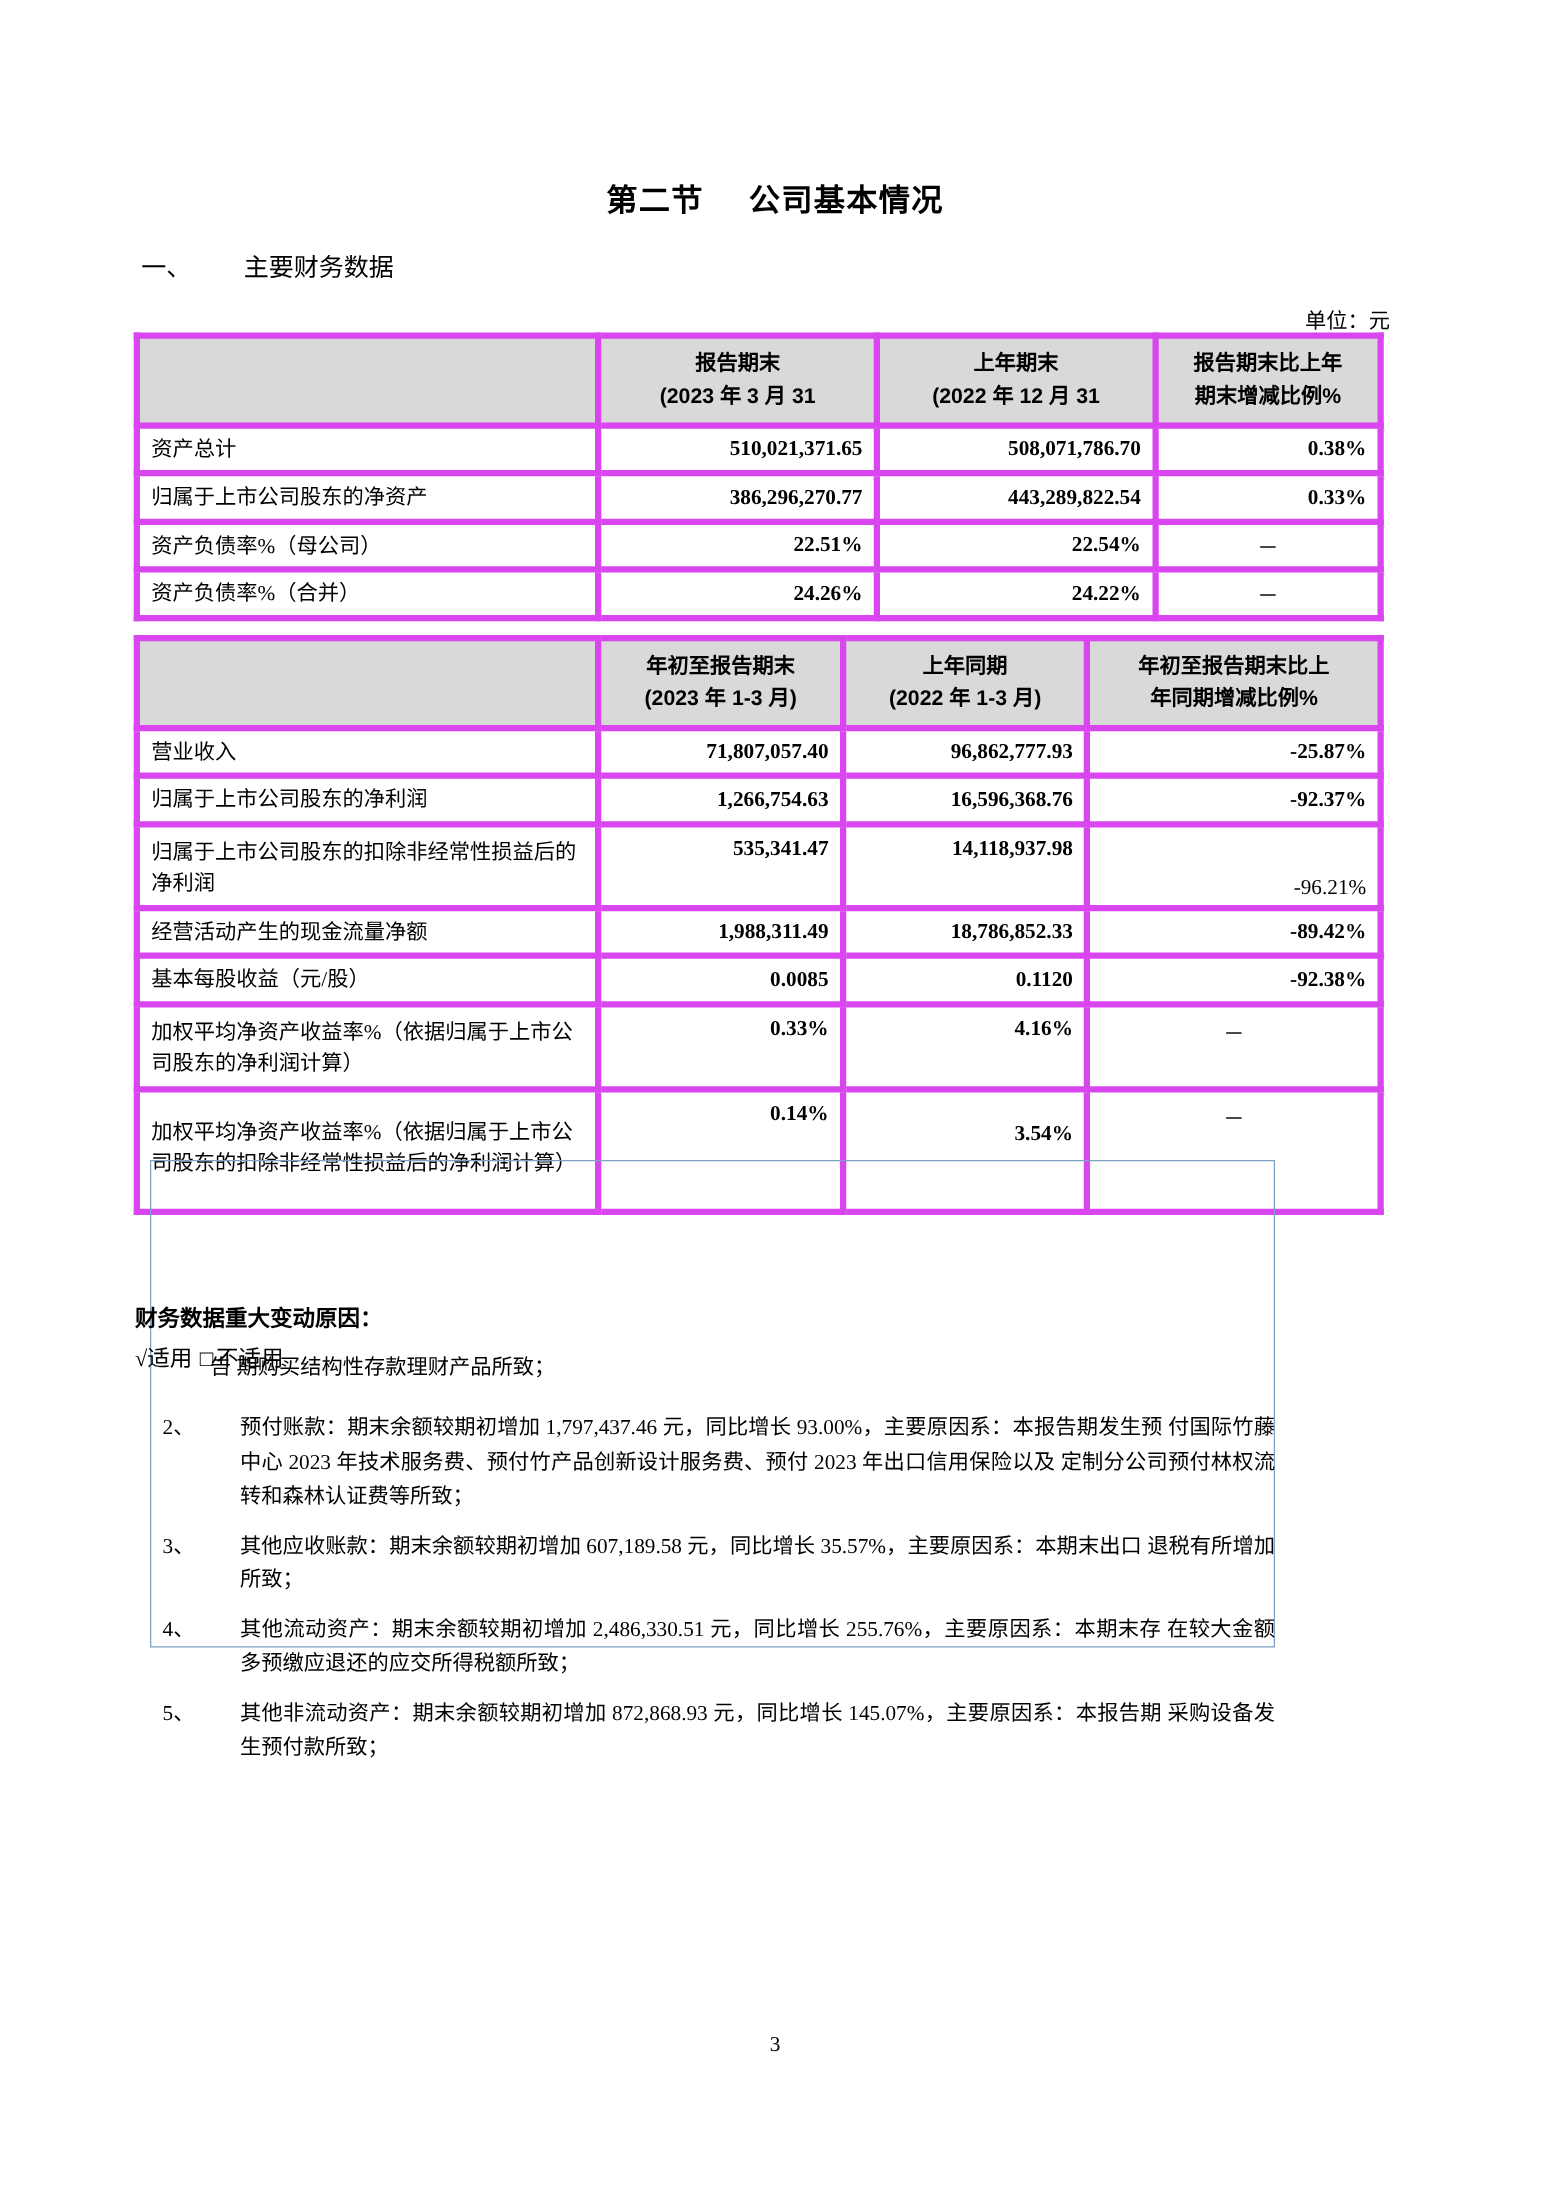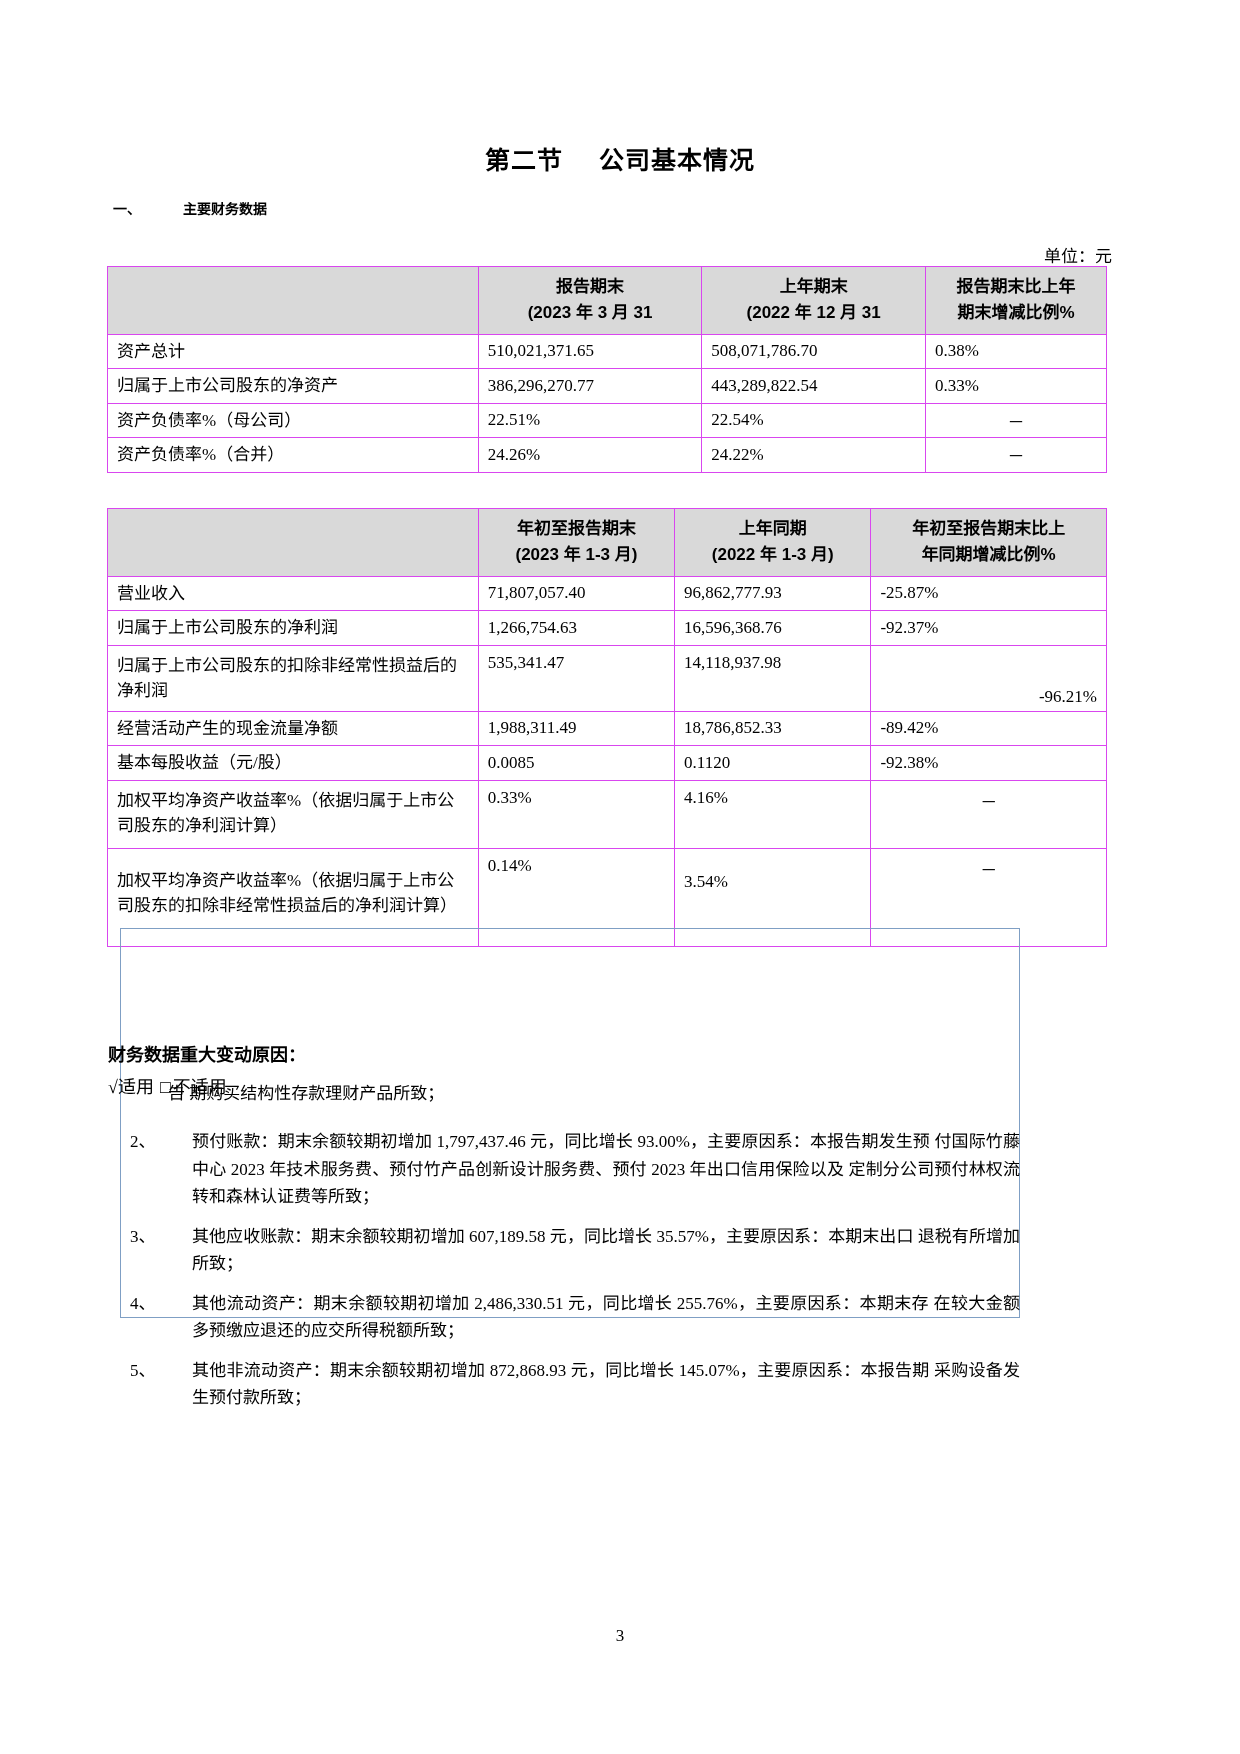--- a/index.html
+++ b/index.html
@@ -35,62 +35,63 @@
     font-size: 25px;
     letter-spacing: 1px;
   }
   .doc-title .gap { display: inline-block; width: 36px; }
 
   .section-heading {
     position: absolute;
     top: 198px;
     left: 113px;
     font-family: "Liberation Sans", "DejaVu Sans", sans-serif;
-    font-weight: bold;
-    font-size: 14px;
+    font-weight: normal;
+    font-size: 20px;
   }
   .section-heading .gap { display: inline-block; width: 42px; }
 
   .unit-note {
     position: absolute;
     top: 242px;
     right: 128px;
     font-size: 17px;
     font-family: "Liberation Serif", "DejaVu Serif", serif;
   }
 
   
   table.fin {
     position: absolute;
     border-collapse: collapse;
     table-layout: fixed;
     font-size: 17px;
   }
   table.fin td, table.fin th {
-    border: 1px solid #d946ef;
+    border: 5px solid #d946ef;
     padding: 4px 9px;
     vertical-align: middle;
     font-weight: normal;
   }
   table.fin thead th {
     background: #d9d9d9;
     font-family: "Liberation Sans", "DejaVu Sans", sans-serif;
     font-weight: bold;
     text-align: center;
     line-height: 1.55;
     font-size: 17px;
     padding-top: 7px;
     padding-bottom: 7px;
   }
   table.fin tbody td.label {
     text-align: left;
     line-height: 1.5;
   }
   table.fin tbody td.num {
-    text-align: left;
+    text-align: right;
+    font-weight: bold;
   }
   table.fin tbody td.dash {
     text-align: center;
   }
   table.fin tbody td.pct-bottom {
     text-align: right;
     vertical-align: bottom;
   }
 
   #table-assets { top: 266px; left: 107px; width: 1000px; }

